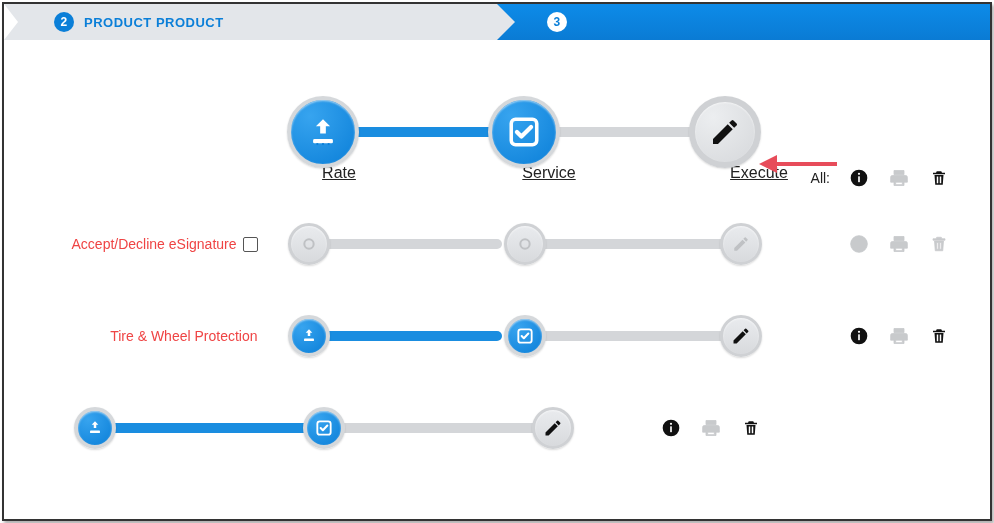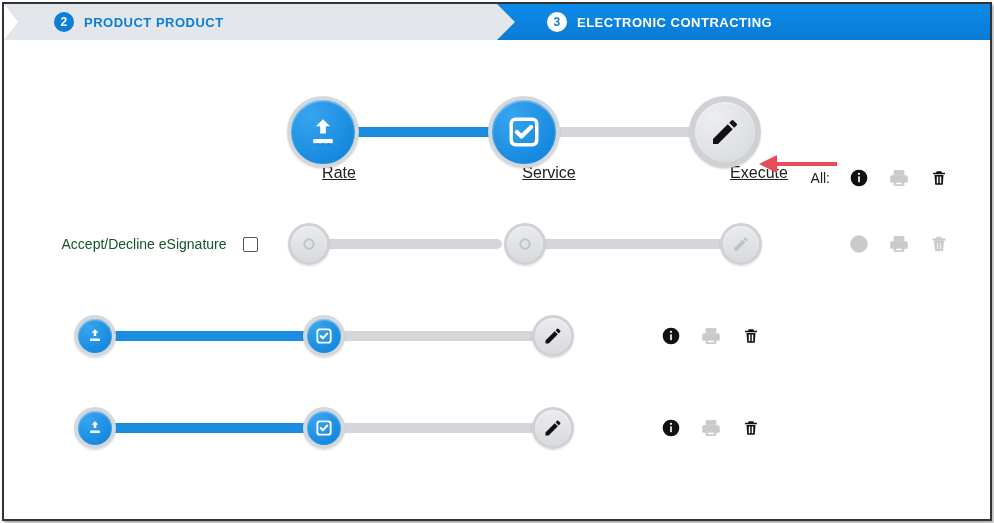--- a/index.html
+++ b/index.html
@@ -86,25 +86,25 @@
 
   .row {
     display: flex;
     align-items: center;
     margin-bottom: 28px;
   }
   .row-label {
     width: 225px;
     text-align: right;
     font-size: 14px;
-    color: #14532d;
+    color: #ef4444;
     display: flex;
     align-items: center;
     justify-content: flex-end;
-    gap: 16px;
+    gap: 6px;
   }
   .row-track {
     position: relative;
     width: 500px;
     height: 64px;
     display: flex;
     align-items: center;
     justify-content: space-between;
     margin-left: 30px;
   }
@@ -200,21 +200,20 @@
 
   <div class="step-header">
     <div class="step-tab inactive">
       <span class="arrow-notch"></span>
       <span class="num">2</span>
       <span>PRODUCT PRODUCT</span>
       <span class="arrow-out"></span>
     </div>
     <div class="step-tab active">
       <span class="num">3</span>
-      <span>ELECTRONIC CONTRACTING</span>
     </div>
   </div>
 
   <div class="content">
 
     <div class="row" style="margin-bottom:6px;">
       <div class="row-label"></div>
       <div class="row-track">
         <div class="bar blue seg1"></div>
         <div class="bar grey seg2"></div>
@@ -307,20 +306,23 @@
         </span>
         <span class="act-icon disabled">
           <svg width="18" height="20" viewBox="0 0 24 24">
               <path fill="#111" d="M9 3h6l1 2h4v2H4V5h4l1-2zM6 8h12l-1 13H7L6 8zm3 2v9h2v-9H9zm4 0v9h2v-9h-2z"></path>
             </svg>
         </span>
       </div>
     </div>
 
     <div class="row">
+      <div class="row-label">
+        <span>Tire &amp; Wheel Protection</span>
+      </div>
       <div class="row-track">
         <div class="bar blue seg1"></div>
         <div class="bar grey seg2"></div>
         <div class="node small blue">
           <svg width="20" height="20" viewBox="0 0 24 24">
               <path fill="#fff" d="M12 4l4 4h-2.5v4h-3V8H8l4-4z"></path>
               <rect x="6" y="15" width="12" height="3" rx="1" fill="#fff"></rect>
             </svg>
         </div>
         <div class="node small blue">

